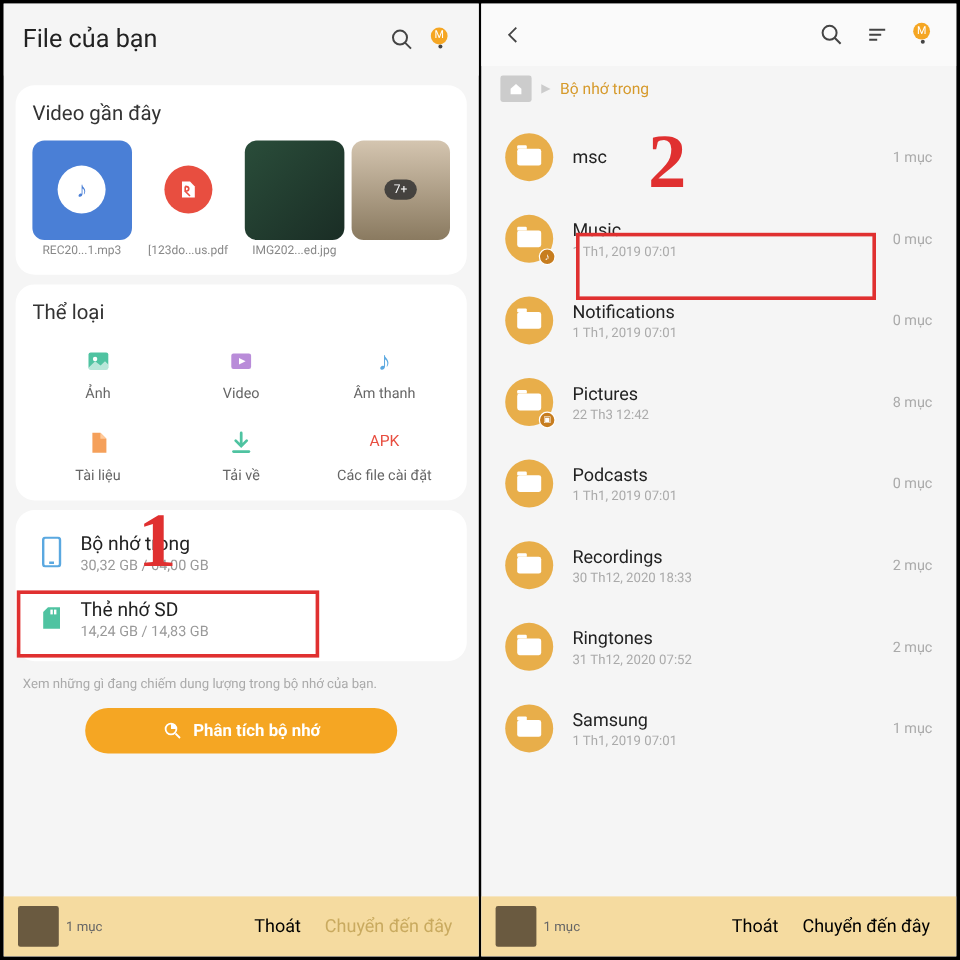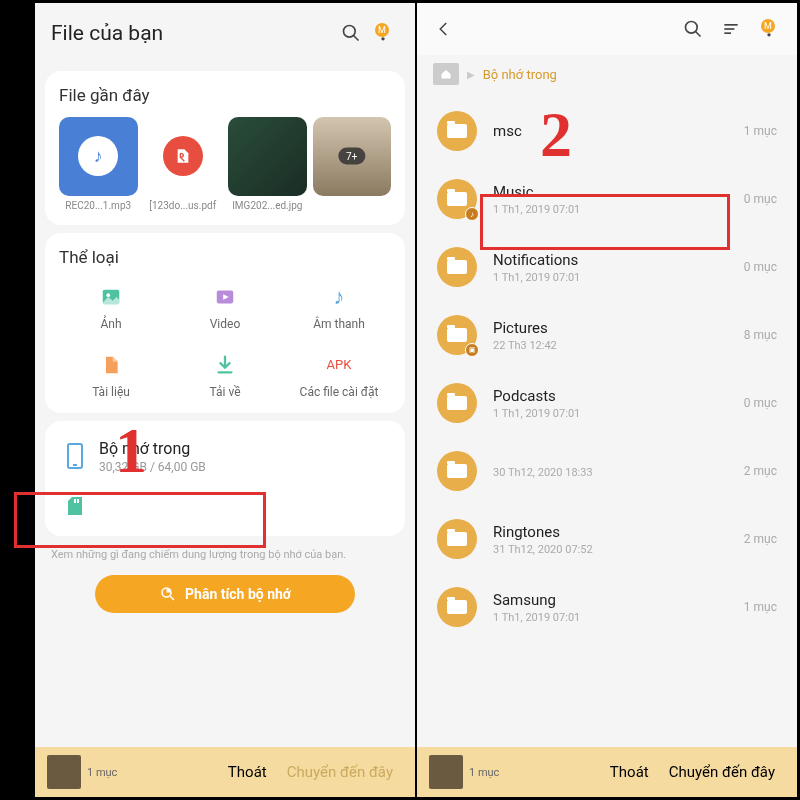--- a/index.html
+++ b/index.html
@@ -1,18 +1,18 @@
 <!DOCTYPE html>
 <html><head>
   <meta charset="utf-8">
   <style>
     * { margin: 0; padding: 0; box-sizing: border-box; font-family: -apple-system, BlinkMacSystemFont, "Segoe UI", Roboto, sans-serif; }
     body { background: #000; width: 800px; height: 800px; display: flex; }
     .panel { width: 400px; height: 800px; background: #f5f5f5; border: 3px solid #000; position: relative; overflow: hidden; }
-    .panel-left { border-right: 1.5px solid #000; margin-left: 32px; }
+    .panel-left { border-right: 1.5px solid #000; }
     .panel-right { border-left: 1.5px solid #000; }
 
     
     .header-left { display: flex; align-items: center; padding: 14px 16px; background: #f5f5f5; }
     .title-left { font-size: 21px; color: #222; flex: 1; }
     .icon-btn { width: 32px; height: 32px; display: flex; align-items: center; justify-content: center; cursor: pointer; }
     .avatar-badge { width: 14px; height: 14px; border-radius: 50%; background: #f5a623; color: #fff; font-size: 9px; display: flex; align-items: center; justify-content: center; position: absolute; top: 6px; right: 10px; }
     .more-wrap { position: relative; }
 
     .card { background: #fff; border-radius: 16px; margin: 8px 10px; padding: 14px; }
@@ -97,21 +97,21 @@
       <svg width="20" height="20" viewBox="0 0 24 24">
           <circle cx="12" cy="5" r="2" fill="#444"></circle>
           <circle cx="12" cy="12" r="2" fill="#444"></circle>
           <circle cx="12" cy="19" r="2" fill="#444"></circle>
         </svg>
       <div class="avatar-badge">M</div>
     </div>
   </div>
 
   <div class="card">
-    <div class="card-title">File gần đây</div>
+    <div class="card-title">Video gần đây</div>
     <div class="recent-row">
       <div class="recent-item">
         <div class="recent-thumb thumb-music">
             <div class="music-circle">♪</div>
           </div>
         <div class="recent-fname">REC20...1.mp3</div>
       </div>
       <div class="recent-item">
         <div class="recent-thumb thumb-pdf">
             <div class="pdf-circle">
@@ -201,20 +201,24 @@
       </div>
     </div>
     <div class="storage-row">
       <div class="storage-icon">
           <svg width="20" height="22" viewBox="0 0 20 22">
             <path d="M3 6 L7 2 L17 2 L17 20 L3 20 Z" fill="#4fc3a1"></path>
             <rect x="9" y="4" width="2" height="4" fill="#fff"></rect>
             <rect x="12" y="4" width="2" height="4" fill="#fff"></rect>
           </svg>
         </div>
+      <div class="storage-info">
+        <div class="storage-name">Thẻ nhớ SD</div>
+        <div class="storage-sub">14,24 GB / 14,83 GB</div>
+      </div>
     </div>
   </div>
 
   <div class="footnote">Xem những gì đang chiếm dung lượng trong bộ nhớ của bạn.</div>
   <div class="analyze-btn">
     <svg width="18" height="18" viewBox="0 0 24 24">
         <circle cx="10" cy="10" r="6" fill="none" stroke="#fff" stroke-width="2"></circle>
         <path d="M10 4 A6 6 0 0 1 16 10 L10 10 Z" fill="#fff"></path>
         <line x1="15" y1="15" x2="20" y2="20" stroke="#fff" stroke-width="2"></line>
       </svg>
@@ -325,20 +329,21 @@
       <div class="folder-name">Podcasts</div>
       <div class="folder-date">1 Th1, 2019 07:01</div>
     </div>
     <div class="folder-count">0 mục</div>
   </div>
       <div class="folder-row">
     <div class="folder-icon">
           <div class="folder-shape"></div>
         </div>
     <div class="folder-info">
+      <div class="folder-name">Recordings</div>
       <div class="folder-date">30 Th12, 2020 18:33</div>
     </div>
     <div class="folder-count">2 mục</div>
   </div>
       <div class="folder-row">
     <div class="folder-icon">
           <div class="folder-shape"></div>
         </div>
     <div class="folder-info">
       <div class="folder-name">Ringtones</div>

